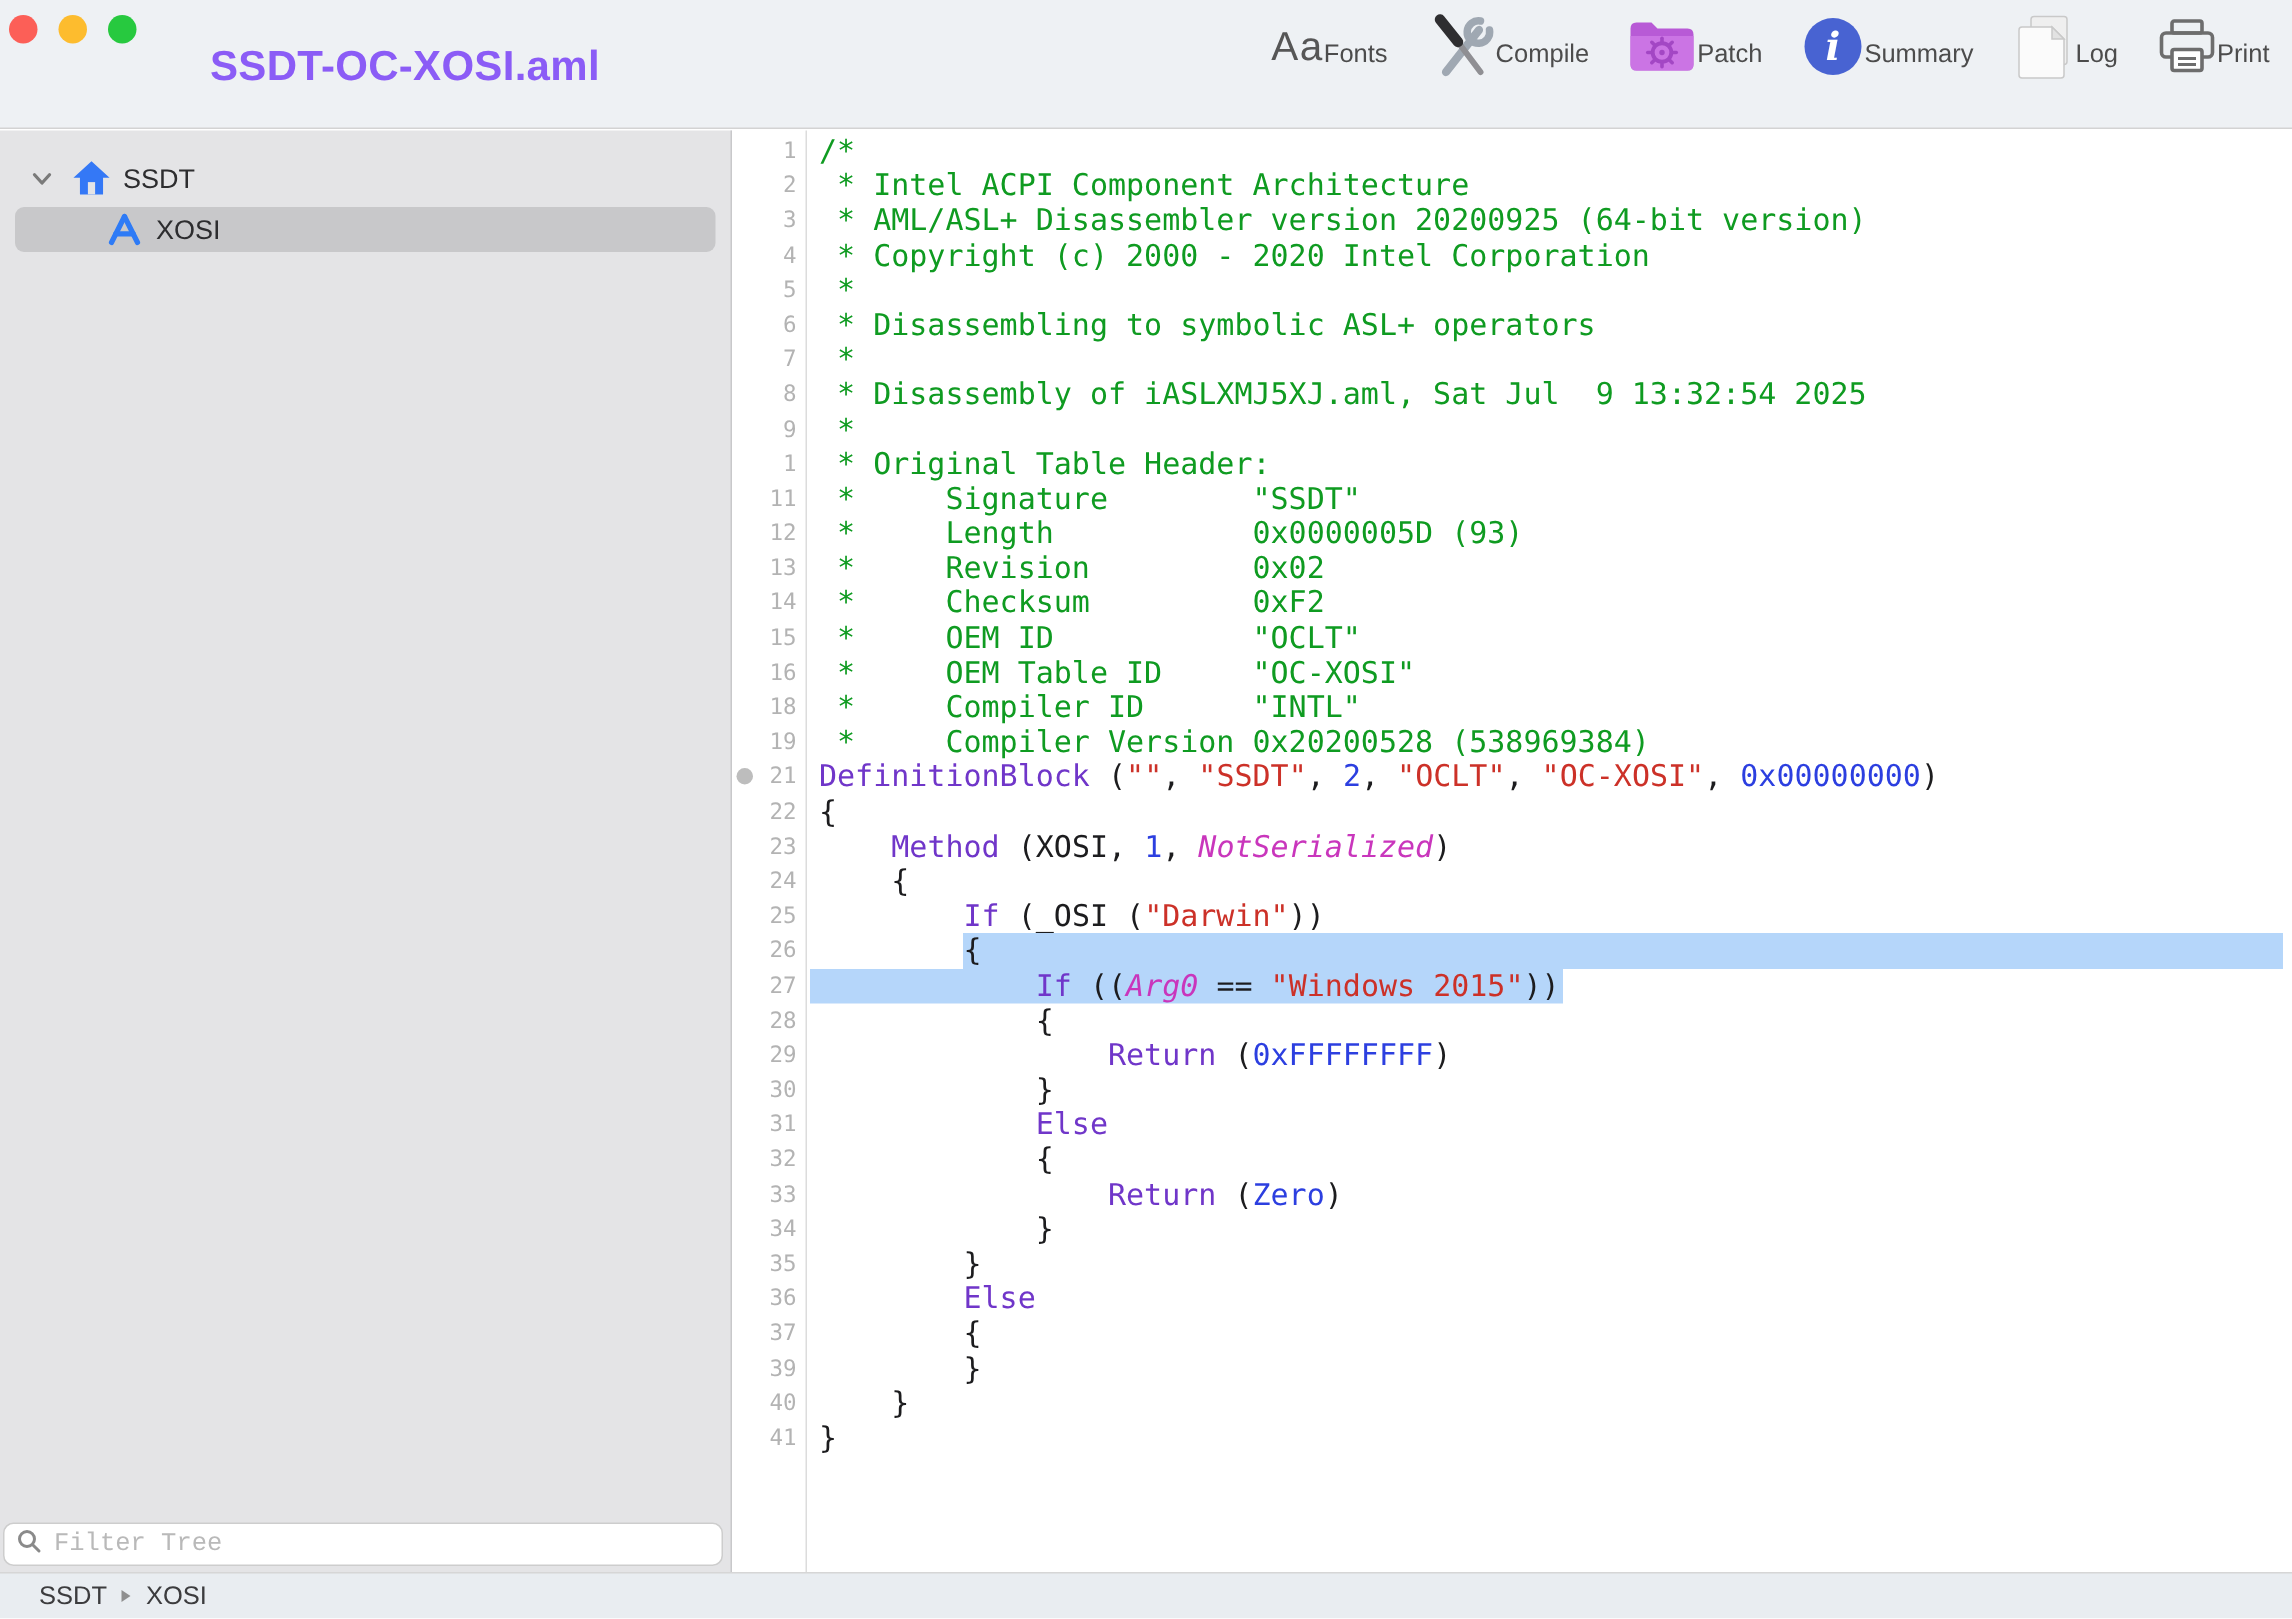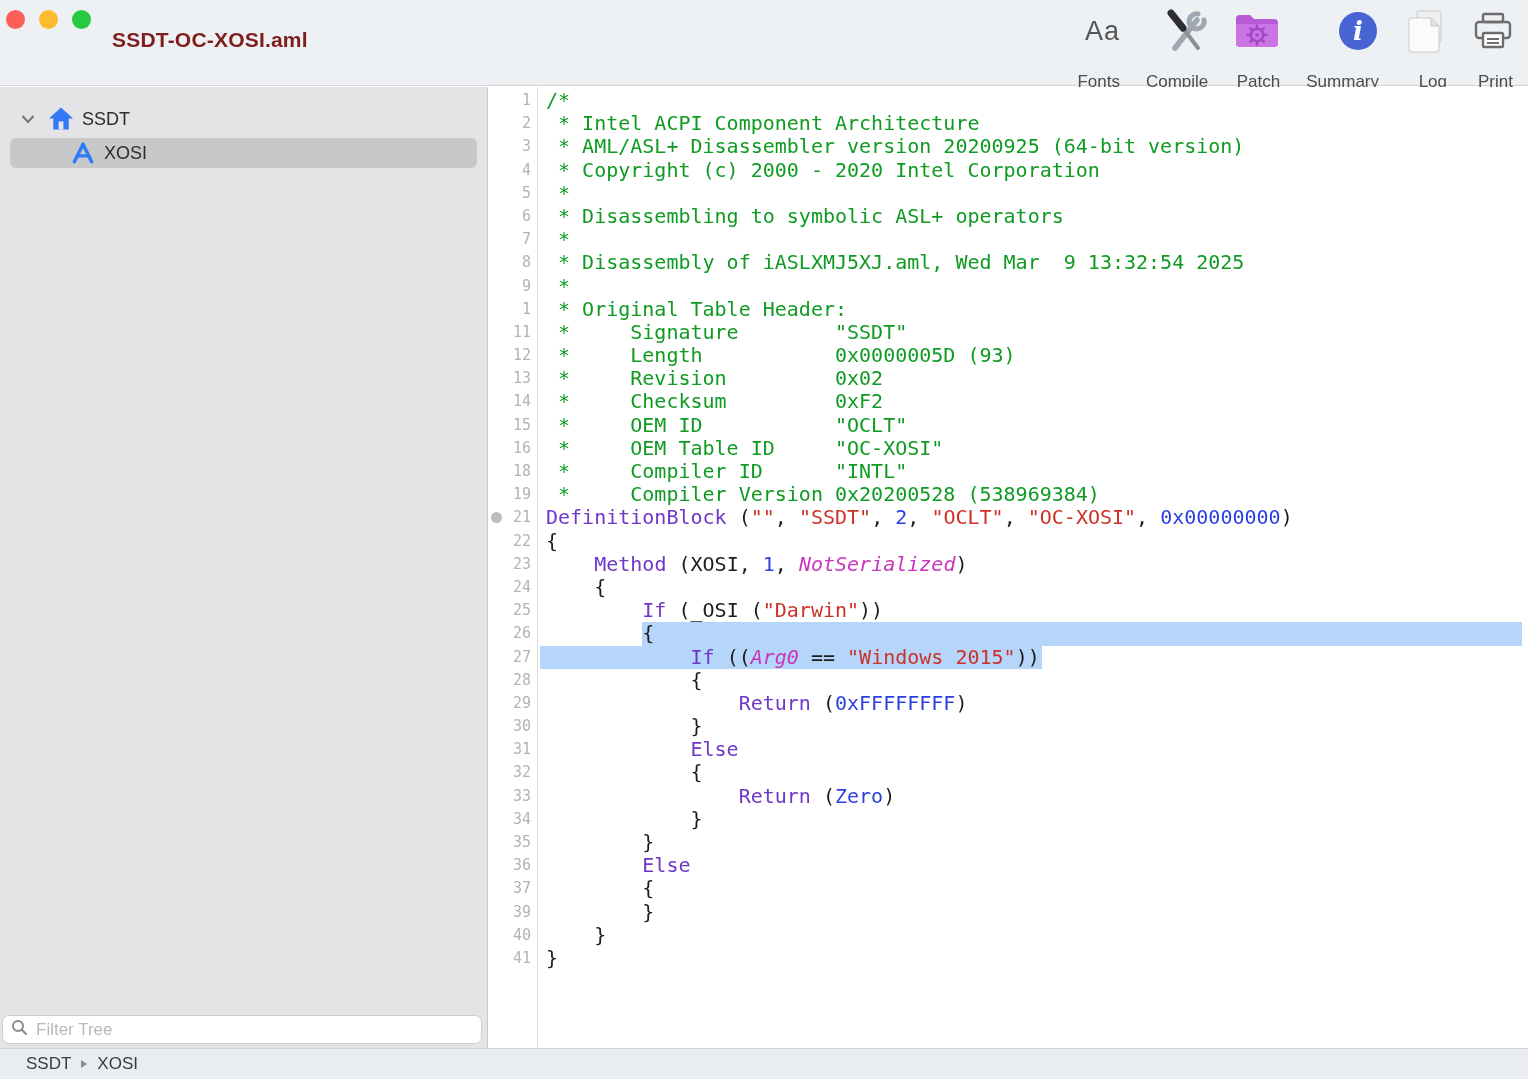--- a/index.html
+++ b/index.html
@@ -10,25 +10,25 @@
   .titlebar {
     position:absolute; top:0; left:0; width:1528px; height:86px;
     background:#eef1f4; border-bottom:1px solid #d3d3d3;
   }
   .traffic { position:absolute; top:10px; left:6px; display:flex; gap:14px; }
   .light { width:19px; height:19px; border-radius:50%; }
   .light.red    { background:#fc5f57; }
   .light.yellow { background:#fdbc2e; }
   .light.green  { background:#27c93f; }
   .win-title {
-    position:absolute; left:112px; top:28px;
-    font-size:21px; font-weight:bold; color:#7f1d1d; letter-spacing:.2px;
+    position:absolute; left:140px; top:28px;
+    font-size:28px; font-weight:bold; color:#8b5cf6; letter-spacing:.2px;
   }
   .toolbar { position:absolute; right:2px; top:8px; display:flex; align-items:flex-end; }
-  .tb-item { display:flex; flex-direction:column; align-items:flex-end; justify-content:flex-end;
+  .tb-item { display:flex; align-items:flex-start; justify-content:flex-end;
              padding:0 13px; cursor:default; }
   .tb-item .tb-icon { height:46px; display:flex; align-items:center; justify-content:center; }
   .tb-item .tb-label { font-size:17px; color:#4c4c4c; margin-top:18px; }
   .aa-glyph { font-size:27px; color:#565656; letter-spacing:1px; }
 
   
   .sidebar {
     position:absolute; top:87px; left:0; width:488px; height:961px;
     background:#e4e4e6; border-right:1px solid #c8c8ca;
   }
@@ -40,21 +40,21 @@
   .tree-row .row-icon { width:26px; margin:0 8px 0 8px; display:flex; justify-content:center; }
   .tree-row.level1 { margin-top:4px; }
   .tree-row.level1 .row-icon { margin-left:60px; }
   .filter-wrap {
     position:absolute; left:2px; right:5px; bottom:4px; height:29px;
     background:#fff; border:1px solid #cdcdcd; border-radius:7px;
     display:flex; align-items:center; padding:0 8px;
   }
   .filter-wrap input {
     border:none; outline:none; background:transparent; flex:1; margin-left:8px;
-    font-size:17px; color:#333; font-family:Liberation Sans, sans-serif;
+    font-size:17px; color:#333; font-family:Liberation Mono, monospace;
   }
   .filter-wrap input::placeholder { color:#b9b9b9; }
 
   
   .editor {
     position:absolute; top:87px; left:489px; right:0; height:961px;
     background:#ffffff; padding-top:2px; position:absolute;
   }
   .gutter-divider { position:absolute; top:0; bottom:0; left:48px; width:1px; background:#dcdcdc; }
   .code-row { display:flex; height:23.2px; line-height:23.2px; }
@@ -243,21 +243,21 @@
         <div class="code-text"><span class="tok-c"> * Disassembling to symbolic ASL+ operators</span></div>
       </div>
       <div class="code-row">
         <div class="marker-col"></div>
         <div class="line-num">7</div>
         <div class="code-text"><span class="tok-c"> *</span></div>
       </div>
       <div class="code-row">
         <div class="marker-col"></div>
         <div class="line-num">8</div>
-        <div class="code-text"><span class="tok-c"> * Disassembly of iASLXMJ5XJ.aml, Wed Mar  9 13:32:54 2025</span></div>
+        <div class="code-text"><span class="tok-c"> * Disassembly of iASLXMJ5XJ.aml, Sat Jul  9 13:32:54 2025</span></div>
       </div>
       <div class="code-row">
         <div class="marker-col"></div>
         <div class="line-num">9</div>
         <div class="code-text"><span class="tok-c"> *</span></div>
       </div>
       <div class="code-row">
         <div class="marker-col"></div>
         <div class="line-num">1</div>
         <div class="code-text"><span class="tok-c"> * Original Table Header:</span></div>

